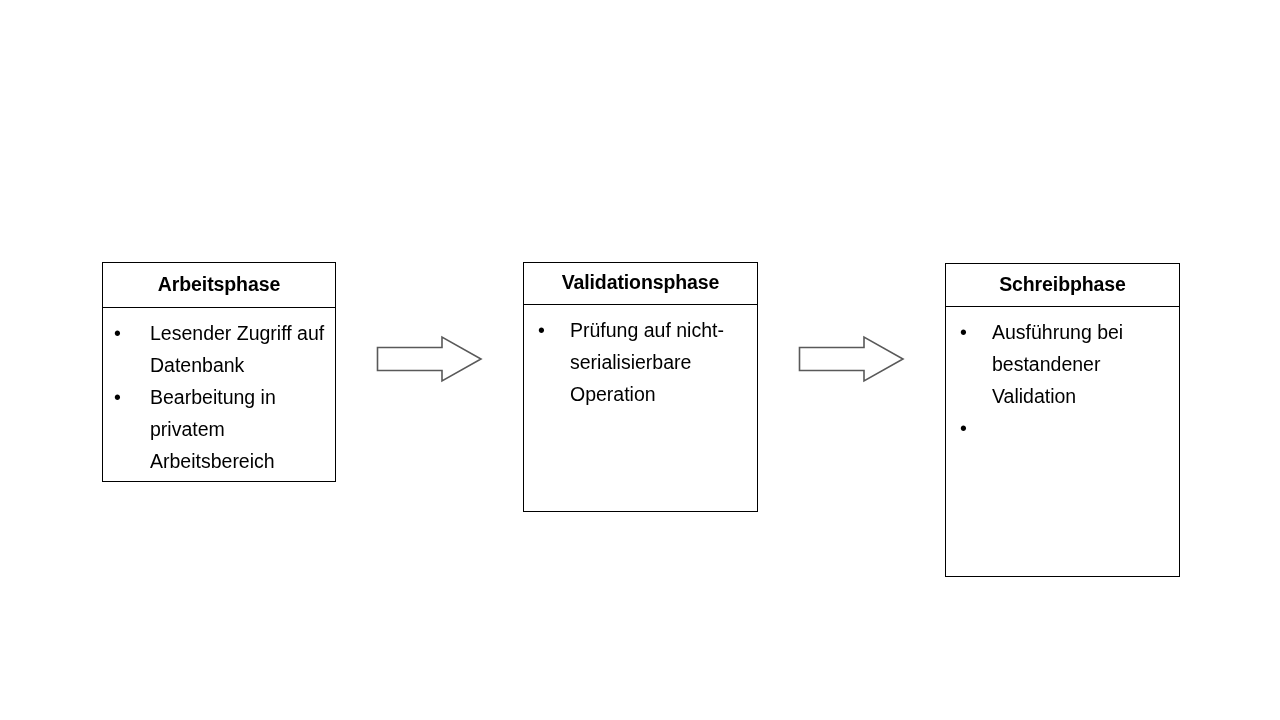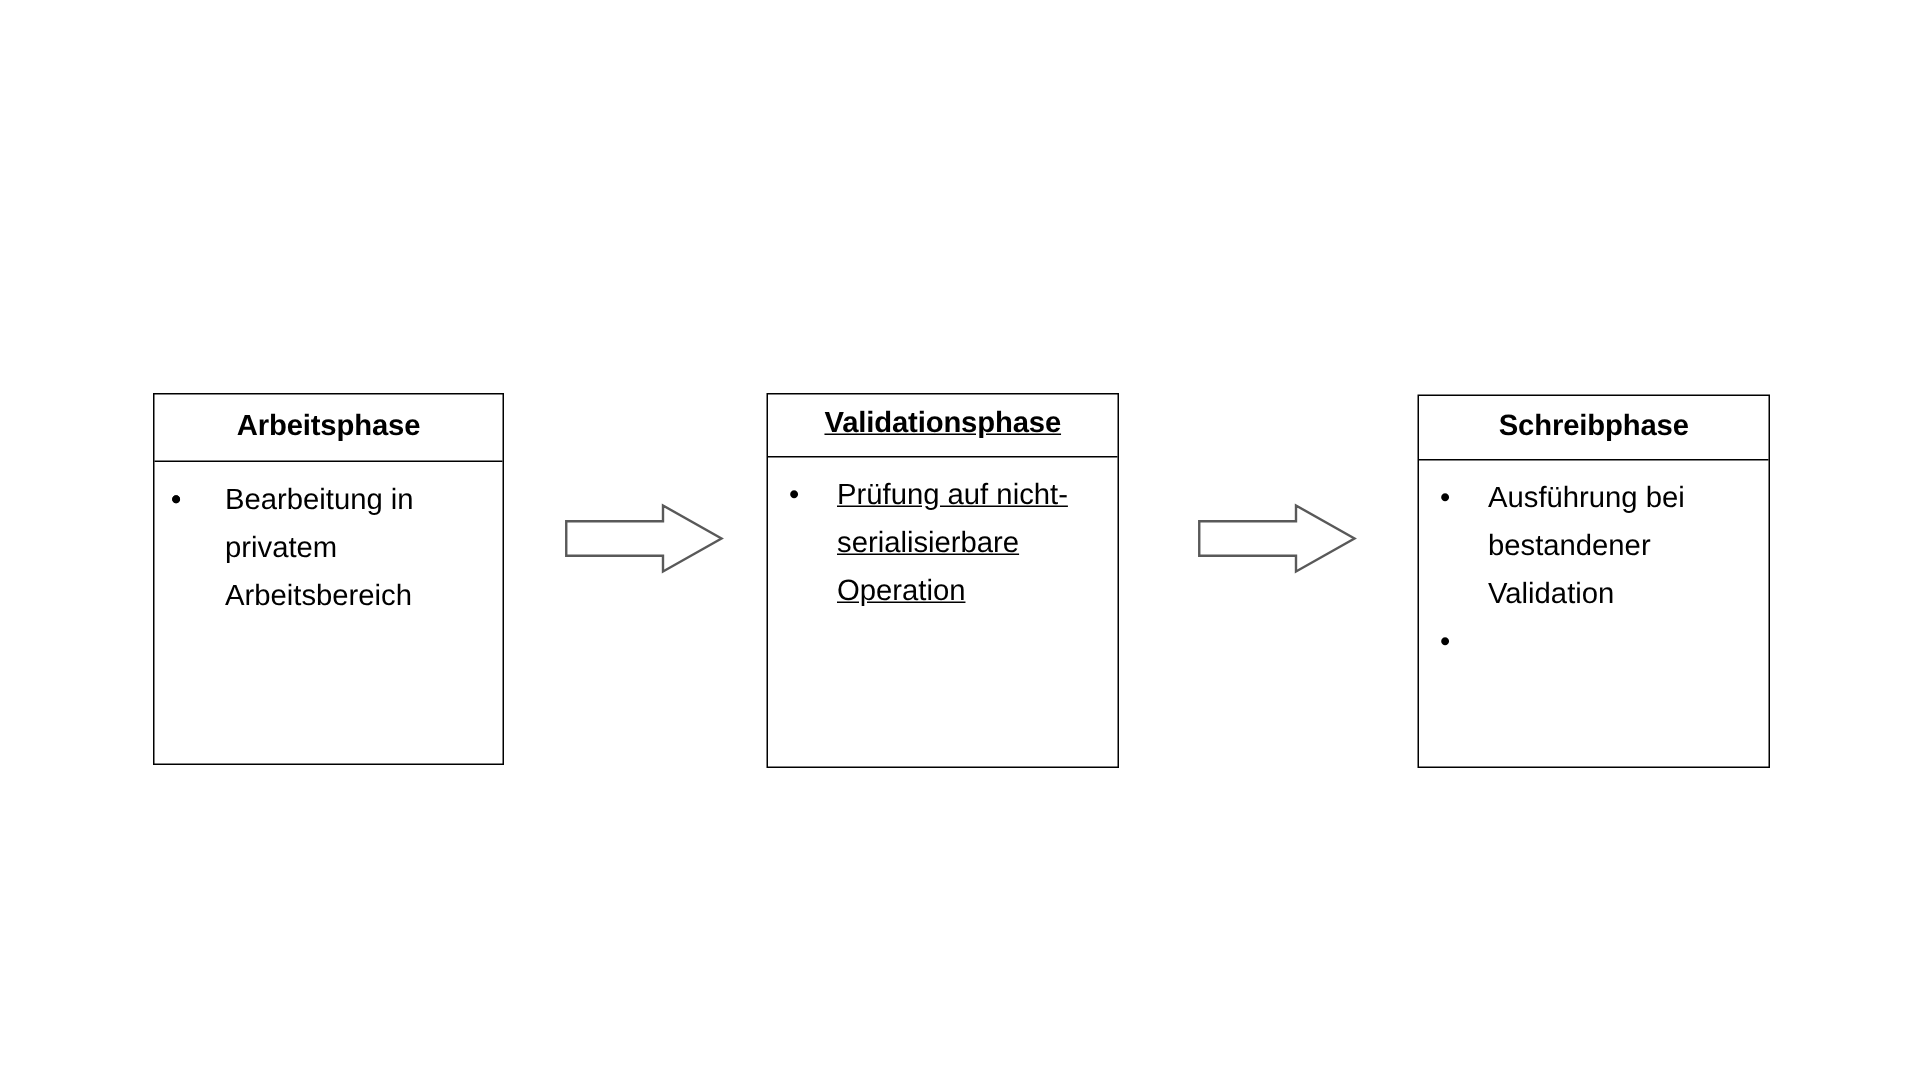--- a/index.html
+++ b/index.html
@@ -59,23 +59,23 @@
   .bullet-dot {
     position: absolute;
     left: 5px;
     top: 0;
     font-size: 19.5px;
     line-height: 32px;
     color: #000000;
   }
 
   
-  #box-arbeitsphase   { left: 102px; top: 262px; width: 234px; height: 248px; }
-  #box-validation     { left: 511px; top: 262px; width: 235px; height: 250px; text-decoration: underline; }
-  #box-schreibphase   { left: 945px; top: 263px; width: 235px; height: 249px; }
+  #box-arbeitsphase   { left: 102px; top: 262px; width: 234px; height: 220px; }
+  #box-validation     { left: 523px; top: 262px; width: 235px; height: 250px; }
+  #box-schreibphase   { left: 945px; top: 263px; width: 235px; height: 314px; }
 
   #box-arbeitsphase .phase-header { padding-top: 12px; padding-bottom: 12px; }
   #box-validation   .phase-header { padding-top: 10px; padding-bottom: 11px; }
   #box-schreibphase .phase-header { padding-top: 11px; padding-bottom: 11px; }
 
   #box-validation .bullet-item,
   #box-schreibphase .bullet-item { padding-left: 40px; }
   #box-validation .bullet-dot,
   #box-schreibphase .bullet-dot { left: 8px; }
 
@@ -93,20 +93,21 @@
 <body>
 
 <div id="canvas">
 
   <div class="phase-box" id="box-arbeitsphase">
     <div class="phase-header">Arbeitsphase</div>
     <div class="phase-body">
       <ul class="bullet-list">
         <li class="bullet-item">
           <span class="bullet-dot">•</span>
+          <span>Lesender Zugriff auf Datenbank</span>
         </li>
         <li class="bullet-item">
           <span class="bullet-dot">•</span>
           <span>Bearbeitung in privatem Arbeitsbereich</span>
         </li>
       </ul>
     </div>
   </div>
 
   <div class="flow-arrow" id="arrow-1">

